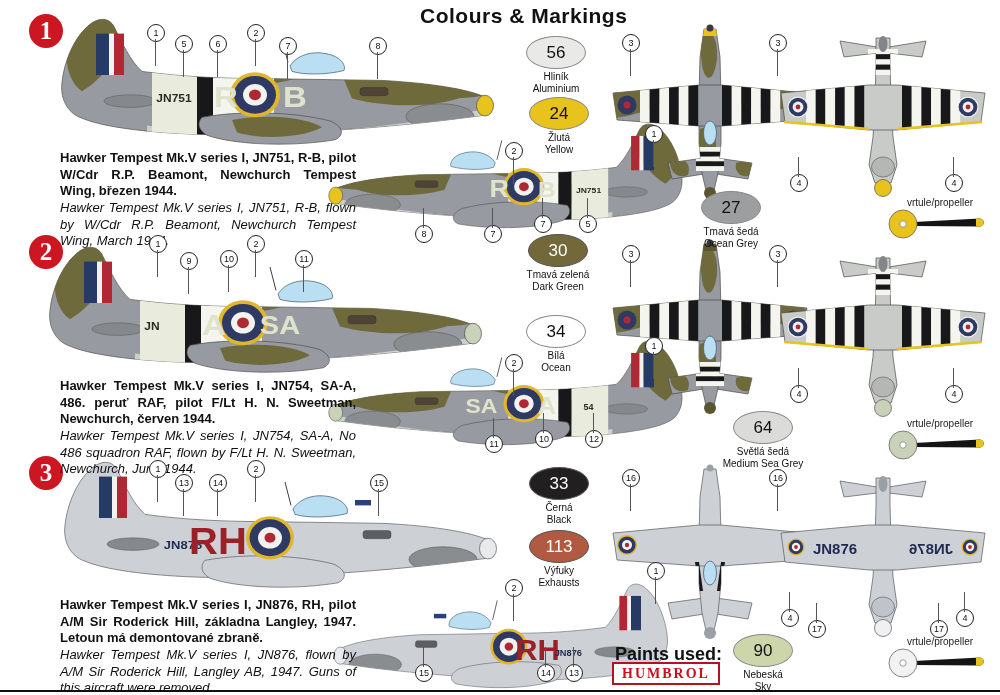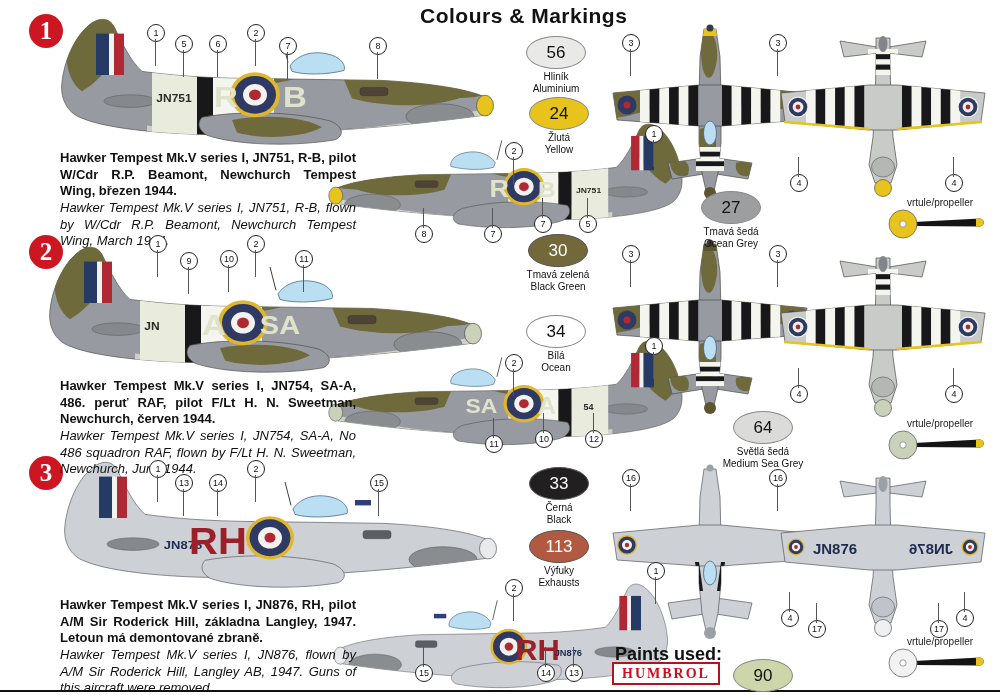--- a/index.html
+++ b/index.html
@@ -487,21 +487,21 @@
     <div class="pl">Yellow</div>
   </div>
   <div class="paint" style="left:686px;top:191px">
     <div class="oval" style="background: rgb(156, 158, 160);">27</div>
     <div class="pl">Tmavá šedá</div>
     <div class="pl">Ocean Grey</div>
   </div>
   <div class="paint dark" style="left:513px;top:234px">
     <div class="oval" style="background: rgb(114, 104, 58);">30</div>
     <div class="pl">Tmavá zelená</div>
-    <div class="pl">Black Green</div>
+    <div class="pl">Dark Green</div>
   </div>
   <div class="paint" style="left:511px;top:315px">
     <div class="oval" style="background: rgb(255, 255, 255);">34</div>
     <div class="pl">Bílá</div>
     <div class="pl">Ocean</div>
   </div>
   <div class="paint" style="left:718px;top:411px">
     <div class="oval" style="background: rgb(219, 220, 218);">64</div>
     <div class="pl">Světlá šedá</div>
     <div class="pl">Medium Sea Grey</div>
@@ -510,21 +510,21 @@
     <div class="oval" style="background: rgb(33, 31, 32);">33</div>
     <div class="pl">Černá</div>
     <div class="pl">Black</div>
   </div>
   <div class="paint dark" style="left:514px;top:530px">
     <div class="oval" style="background: rgb(177, 90, 65);">113</div>
     <div class="pl">Výfuky</div>
     <div class="pl">Exhausts</div>
   </div>
   <div class="paint" style="left:718px;top:634px">
-    <div class="oval" style="background: rgb(205, 213, 171); margin-top: 25px;">90</div>
+    <div class="oval" style="background: rgb(205, 213, 171);">90</div>
     <div class="pl">Nebeská</div>
     <div class="pl">Sky</div>
   </div>
 
   
   <div class="paints-used" style="left:615px;top:644px">Paints used:</div>
   <div class="humbrol" style="left:612px;top:662px">
       <span>HUMBROL</span>
     </div>
 

